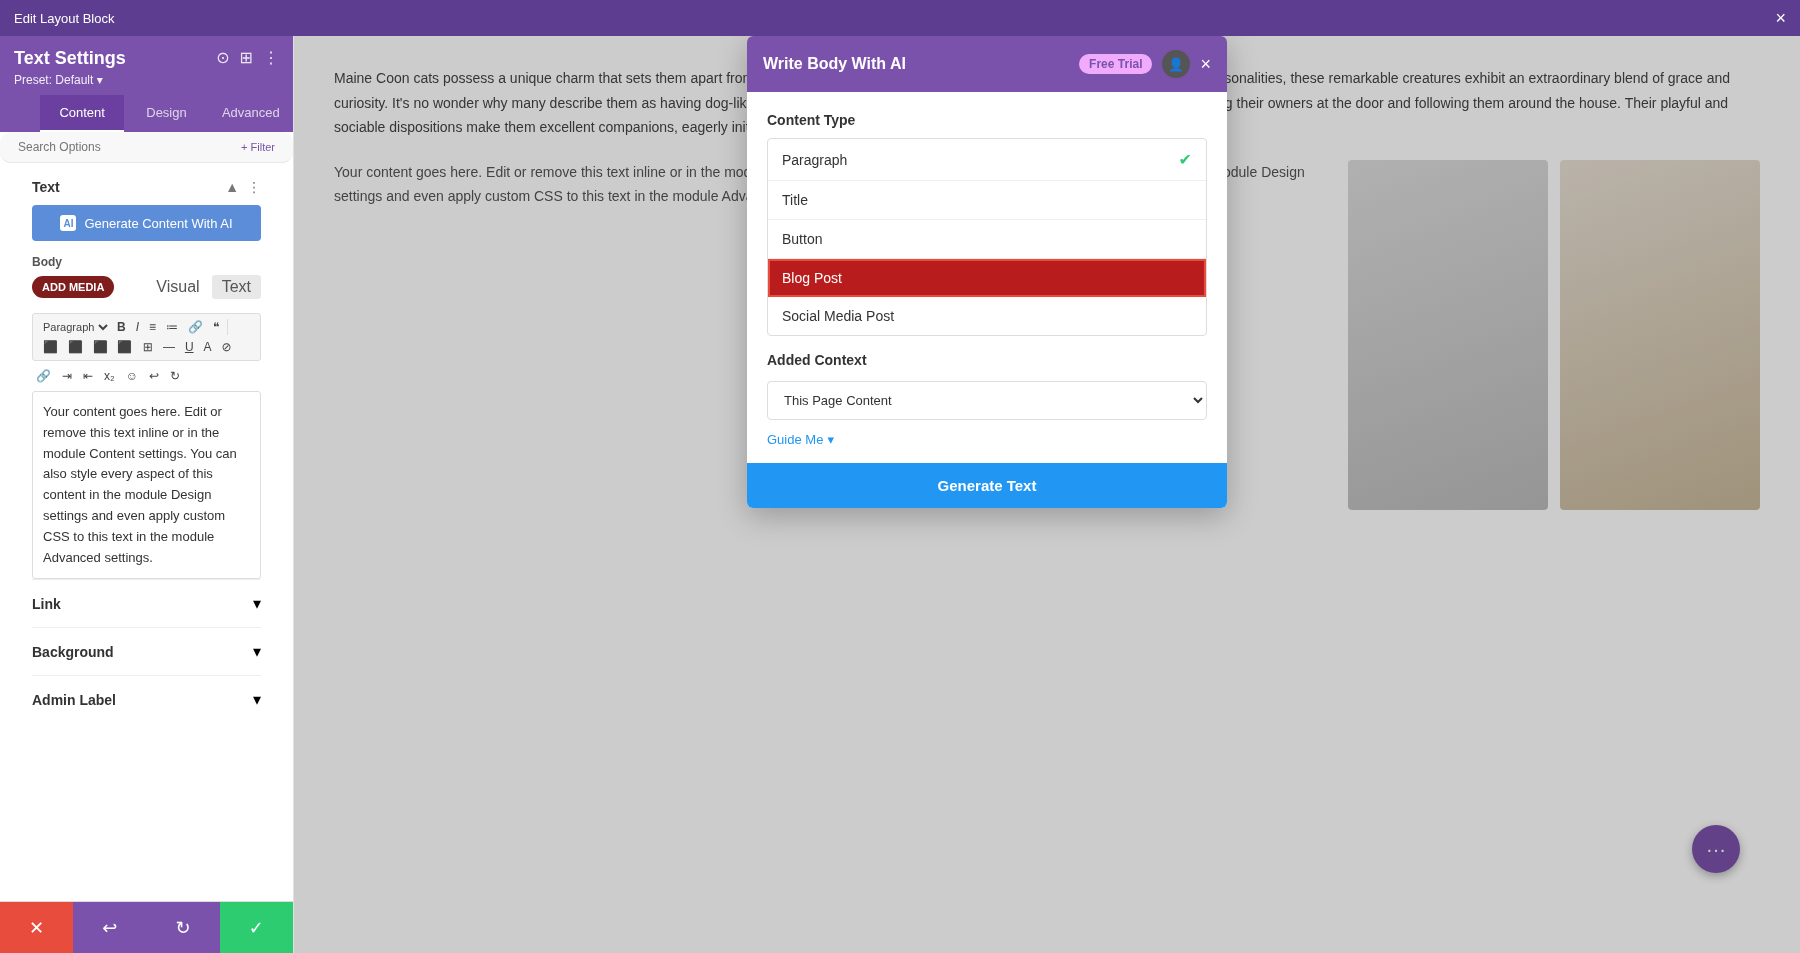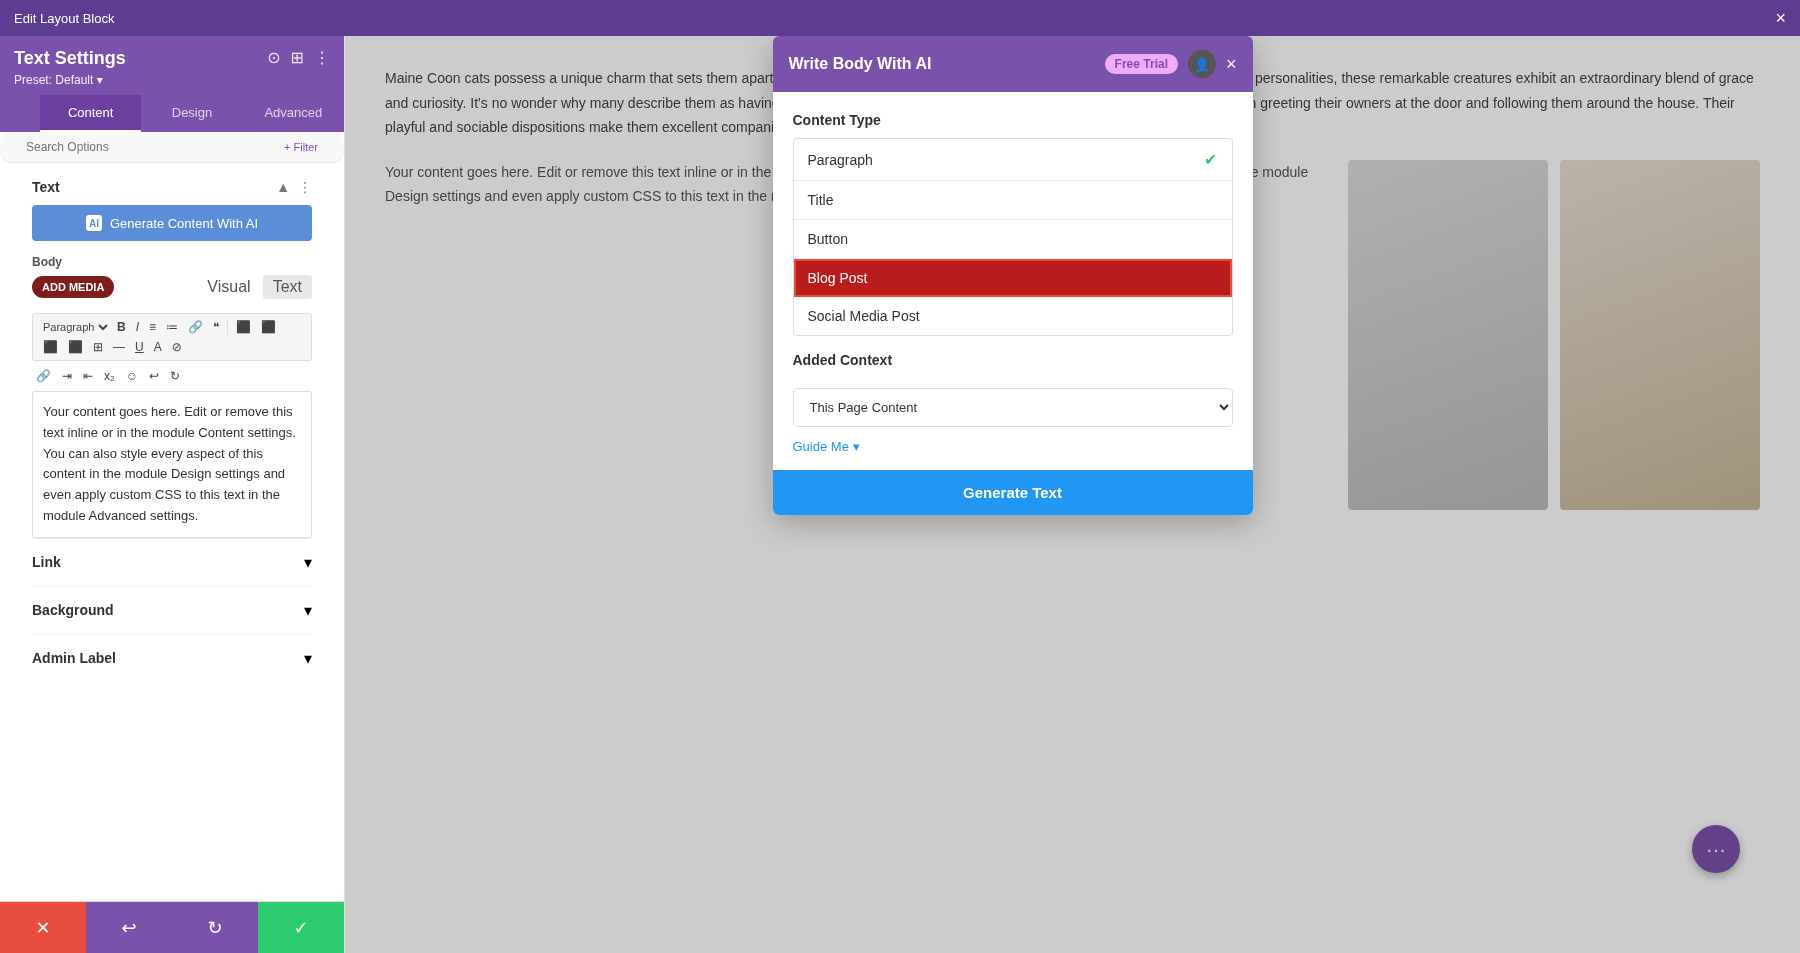--- a/index.html
+++ b/index.html
@@ -24,21 +24,21 @@
     }
 
     
     .main-layout {
       display: flex;
       height: calc(953px - 36px);
     }
 
     
     .sidebar {
-      width: 345px;
+      width: 294px;
       background: #fff;
       border-right: 1px solid #e0e0e0;
       display: flex;
       flex-direction: column;
       flex-shrink: 0;
     }
 
     .sidebar-header {
       background: #7b52ab;
       padding: 12px 14px 8px;
@@ -73,21 +73,21 @@
     .sidebar-tab.active {
       background: #6a3fa0;
       opacity: 1;
       border-bottom: 2px solid white;
       margin-left: 40px;
     }
 
     .sidebar-search {
       display: flex;
       align-items: center;
-      padding: 8px 26px;
+      padding: 8px 18px;
       border-bottom: 1px solid #e8e8e8;
       gap: 6px;
       background: #f8f8f8;
       border-radius: 11px;
     }
     .sidebar-search input {
       flex: 1;
       border: none;
       background: transparent;
       font-size: 12px;
@@ -424,21 +424,21 @@
       background: #2196F3;
       color: white;
       border: 2px solid #e74c3c;
     }
     .check-icon { color: #2ecc71; font-size: 16px; }
 
     .added-context-label {
       font-size: 14px;
       font-weight: 600;
       color: #333;
-      margin-bottom: 20px;
+      margin-bottom: 13px;
     }
     .context-select {
       width: 100%;
       padding: 10px 12px;
       border: 1px solid #ddd;
       border-radius: 4px;
       font-size: 13px;
       color: #333;
       background: white;
       cursor: pointer;

